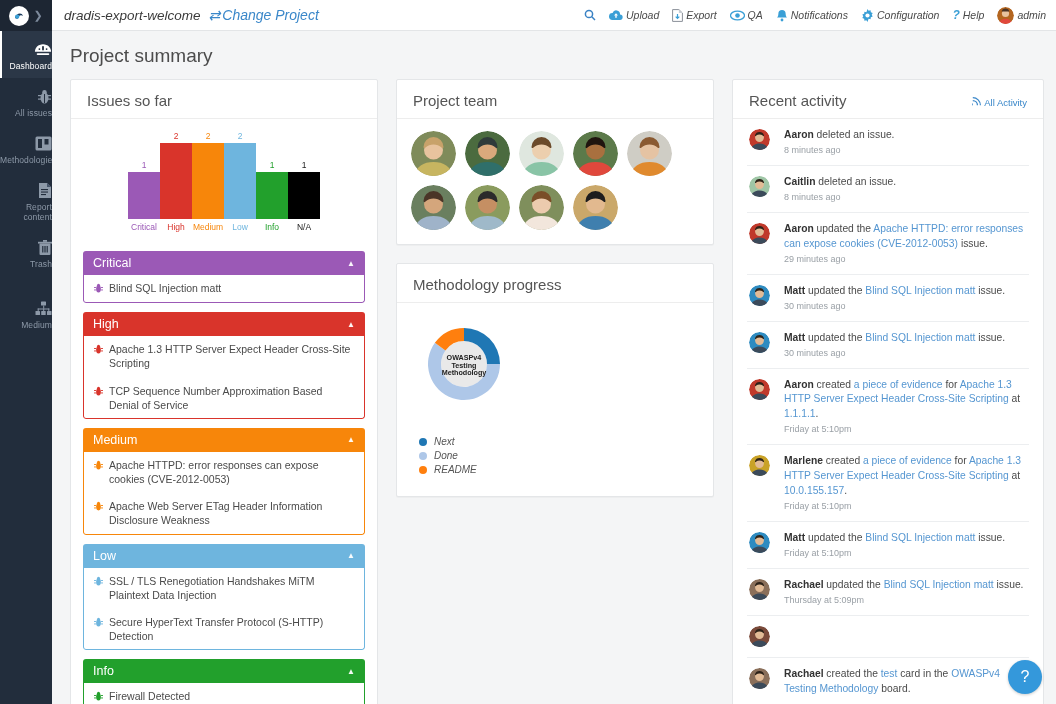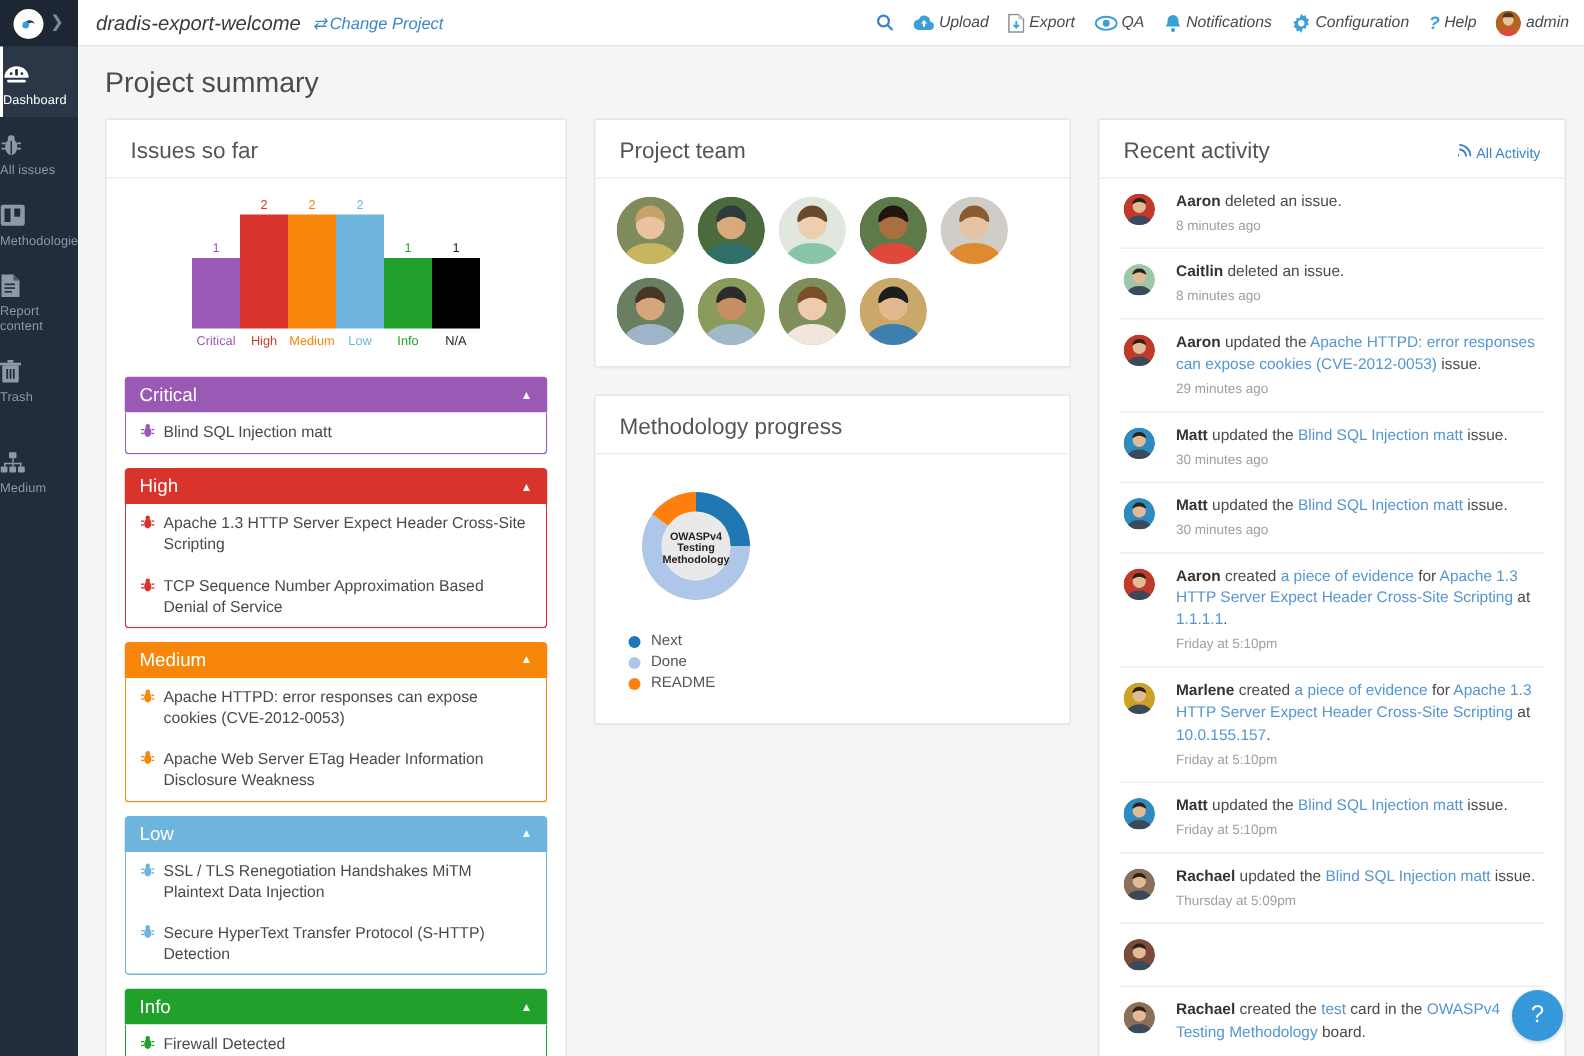--- a/index.html
+++ b/index.html
@@ -22,37 +22,37 @@
     height:31px; width:52px; display:flex; align-items:center;
     justify-content:center; gap:4px; background:#1d2633;
   }
   .logo-circle {
     width:20px;height:20px;border-radius:50%;background:#fff;
     display:flex;align-items:center;justify-content:center;
   }
   .logo-circle svg{display:block;}
   .logo-chev { color:#7d8a9c; font-size:11px; line-height:1; }
   .nav-item {
-    width:52px; padding:9px 0 7px; text-align:left; cursor:pointer;
+    width:52px; padding:9px 0 7px; text-align:right; cursor:pointer;
     color:#8d99a8;
   }
   .nav-item.active { background:#2b3747; color:#fff; border-left:2px solid #fff; }
   .nav-item .nav-ico { display:block; height:18px; line-height:18px; margin-bottom:3px; }
   .nav-item .nav-ico svg { vertical-align:middle; }
   .nav-label { font-size:8.5px; display:block; letter-spacing:.1px; }
   .nav-gap { height:14px; }
 
   
   .main { flex:1; display:flex; flex-direction:column; min-width:0; background:#f4f5f6;}
   .topbar {
     height:31px; background:#fff; border-bottom:1px solid #e3e5e7;
     display:flex; align-items:center; padding:0 10px 0 12px; flex:0 0 31px;font-style:italic;
   }
   .proj-name { font-size:13.5px; color:#3b3b3b; }
-  .change-proj { font-size:11px; color:#3a87c9; margin-left:8px; white-space:nowrap;}
+  .change-proj { font-size:14px; color:#3a87c9; margin-left:8px; white-space:nowrap;}
   .change-proj .shuffle { color:#3a87c9; margin-right:2px;}
   .top-right { margin-left:auto; display:flex; align-items:center; gap:13px; }
   .top-link { display:flex; align-items:center; gap:3px; font-size:10.5px; color:#4a4a4a; cursor:pointer; white-space:nowrap;}
   .top-link svg { display:block; }
   .avatar-top { width:17px;height:17px;border-radius:50%;overflow:hidden; display:block;}
 
   .page-title { font-size:19px; font-weight:400; color:#4c4c4c; padding:14px 0 12px 18px;}
 
   .content { flex:1; display:flex; gap:18px; padding:0 12px 0 18px; min-height:0; }
   .col-left  { width:308px; flex:0 0 308px; }
@@ -92,21 +92,21 @@
   .issue-row + .issue-row { border-top:1px solid transparent; }
   .bug { flex:0 0 9px; margin-top:1px;}
 
   
   .team-wrap { padding:12px 14px 14px; display:flex; flex-wrap:wrap; gap:9px; }
   .team-av { width:45px;height:45px;border-radius:50%;overflow:hidden;flex:0 0 45px; }
   .team-av svg{display:block;}
 
   
   .donut-wrap { padding:16px 14px 18px 22px; }
-  .legend { margin-top:10px; }
+  .legend { margin-top:24px;font-style:italic; }
   .legend-row { display:flex; align-items:center; gap:7px; font-size:10px; color:#555; margin-bottom:3px;}
   .legend-dot { width:8px;height:8px;border-radius:50%; flex:0 0 8px;}
 
   
   .activity-list { padding:0 14px; max-height:582px; overflow:hidden; position:relative;}
   .act {
     display:flex; gap:14px; padding:9px 2px 10px; border-bottom:1px solid #eceef0;
   }
   .act:last-child { border-bottom:none; }
   .act-av { width:21px;height:21px;border-radius:50%;overflow:hidden;flex:0 0 21px; margin-top:1px;}

